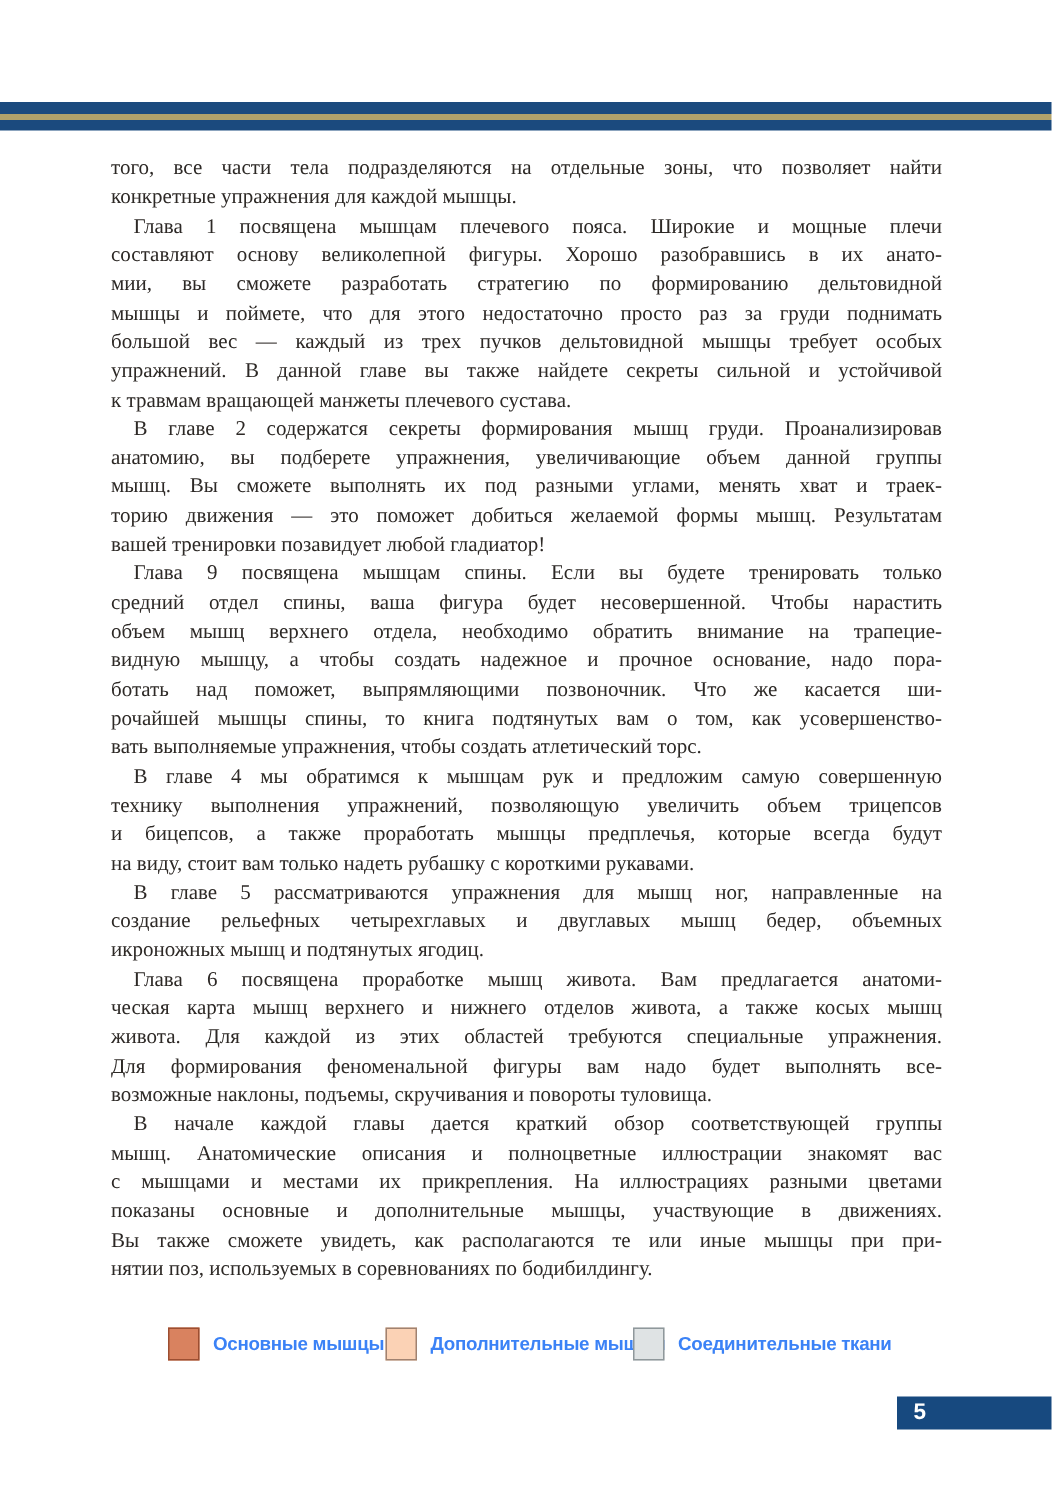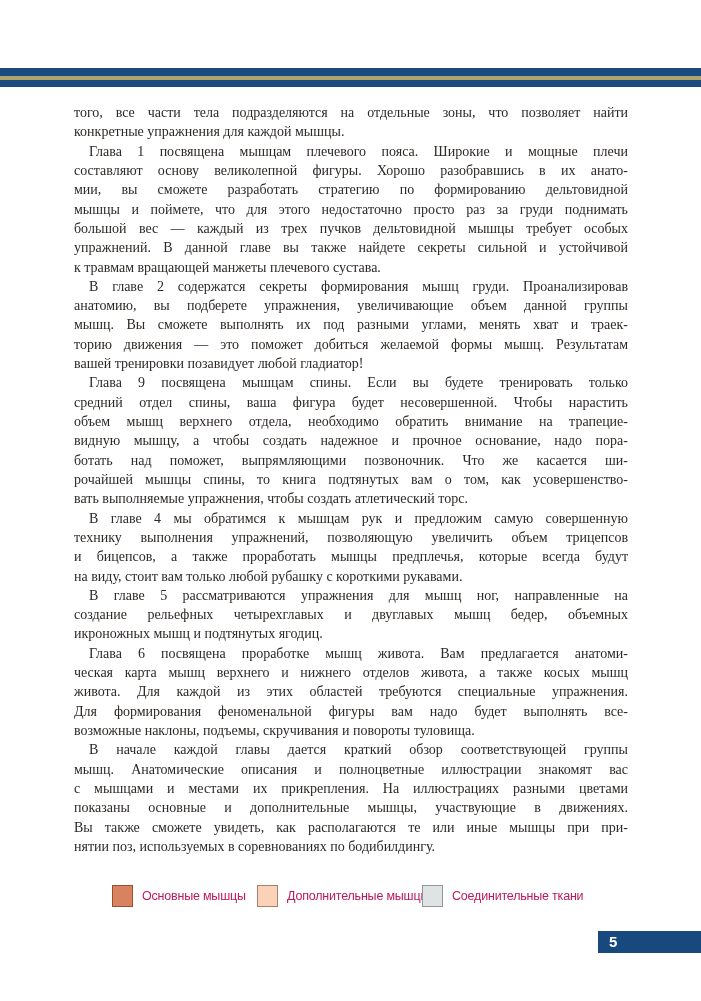--- a/index.html
+++ b/index.html
@@ -28,22 +28,22 @@
   .pline.indent{text-indent:15px;}
 
   
   .legend{position:absolute;left:112px;top:883px;width:470px;height:25px;}
   .legend-item{position:absolute;top:0;height:25px;display:flex;align-items:center;}
   .swatch{
     width:21px;height:22px;display:inline-block;box-sizing:border-box;
     border:1px solid #888;margin-right:9px;flex:0 0 auto;
   }
   .legend-label{
-    font-family:"Liberation Sans", sans-serif;font-weight:400;font-size:12.5px;
-    color:#be185d;letter-spacing:-0.2px;white-space:nowrap;
+    font-family:"Liberation Sans", sans-serif;font-weight:700;font-size:12.5px;
+    color:#3b82f6;letter-spacing:-0.2px;white-space:nowrap;
   }
 
   
   .page-bar{
     position:absolute;left:598px;top:931px;width:103px;height:22px;
     display:flex;align-items:center;
   }
   .page-num{
     font-family:"Liberation Sans", sans-serif;font-weight:700;font-size:15px;
     color:#ffffff;padding-left:11px;line-height:22px;
@@ -78,21 +78,21 @@
       <div class="pline indent">Глава 9 посвящена мышцам спины. Если вы будете тренировать только</div>
       <div class="pline">средний отдел спины, ваша фигура будет несовершенной. Чтобы нарастить</div>
       <div class="pline">объем мышц верхнего отдела, необходимо обратить внимание на трапецие-</div>
       <div class="pline">видную мышцу, а чтобы создать надежное и прочное основание, надо пора-</div>
       <div class="pline">ботать над поможет, выпрямляющими позвоночник. Что же касается ши-</div>
       <div class="pline">рочайшей мышцы спины, то книга подтянутых вам о том, как усовершенство-</div>
       <div class="pline last">вать выполняемые упражнения, чтобы создать атлетический торс.</div>
       <div class="pline indent">В главе 4 мы обратимся к мышцам рук и предложим самую совершенную</div>
       <div class="pline">технику выполнения упражнений, позволяющую увеличить объем трицепсов</div>
       <div class="pline">и бицепсов, а также проработать мышцы предплечья, которые всегда будут</div>
-      <div class="pline last">на виду, стоит вам только любой рубашку с короткими рукавами.</div>
+      <div class="pline last">на виду, стоит вам только надеть рубашку с короткими рукавами.</div>
       <div class="pline indent">В главе 5 рассматриваются упражнения для мышц ног, направленные на</div>
       <div class="pline">создание рельефных четырехглавых и двуглавых мышц бедер, объемных</div>
       <div class="pline last">икроножных мышц и подтянутых ягодиц.</div>
       <div class="pline indent">Глава 6 посвящена проработке мышц живота. Вам предлагается анатоми-</div>
       <div class="pline">ческая карта мышц верхнего и нижнего отделов живота, а также косых мышц</div>
       <div class="pline">живота. Для каждой из этих областей требуются специальные упражнения.</div>
       <div class="pline">Для формирования феноменальной фигуры вам надо будет выполнять все-</div>
       <div class="pline last">возможные наклоны, подъемы, скручивания и повороты туловища.</div>
       <div class="pline indent">В начале каждой главы дается краткий обзор соответствующей группы</div>
       <div class="pline">мышц. Анатомические описания и полноцветные иллюстрации знакомят вас</div>

